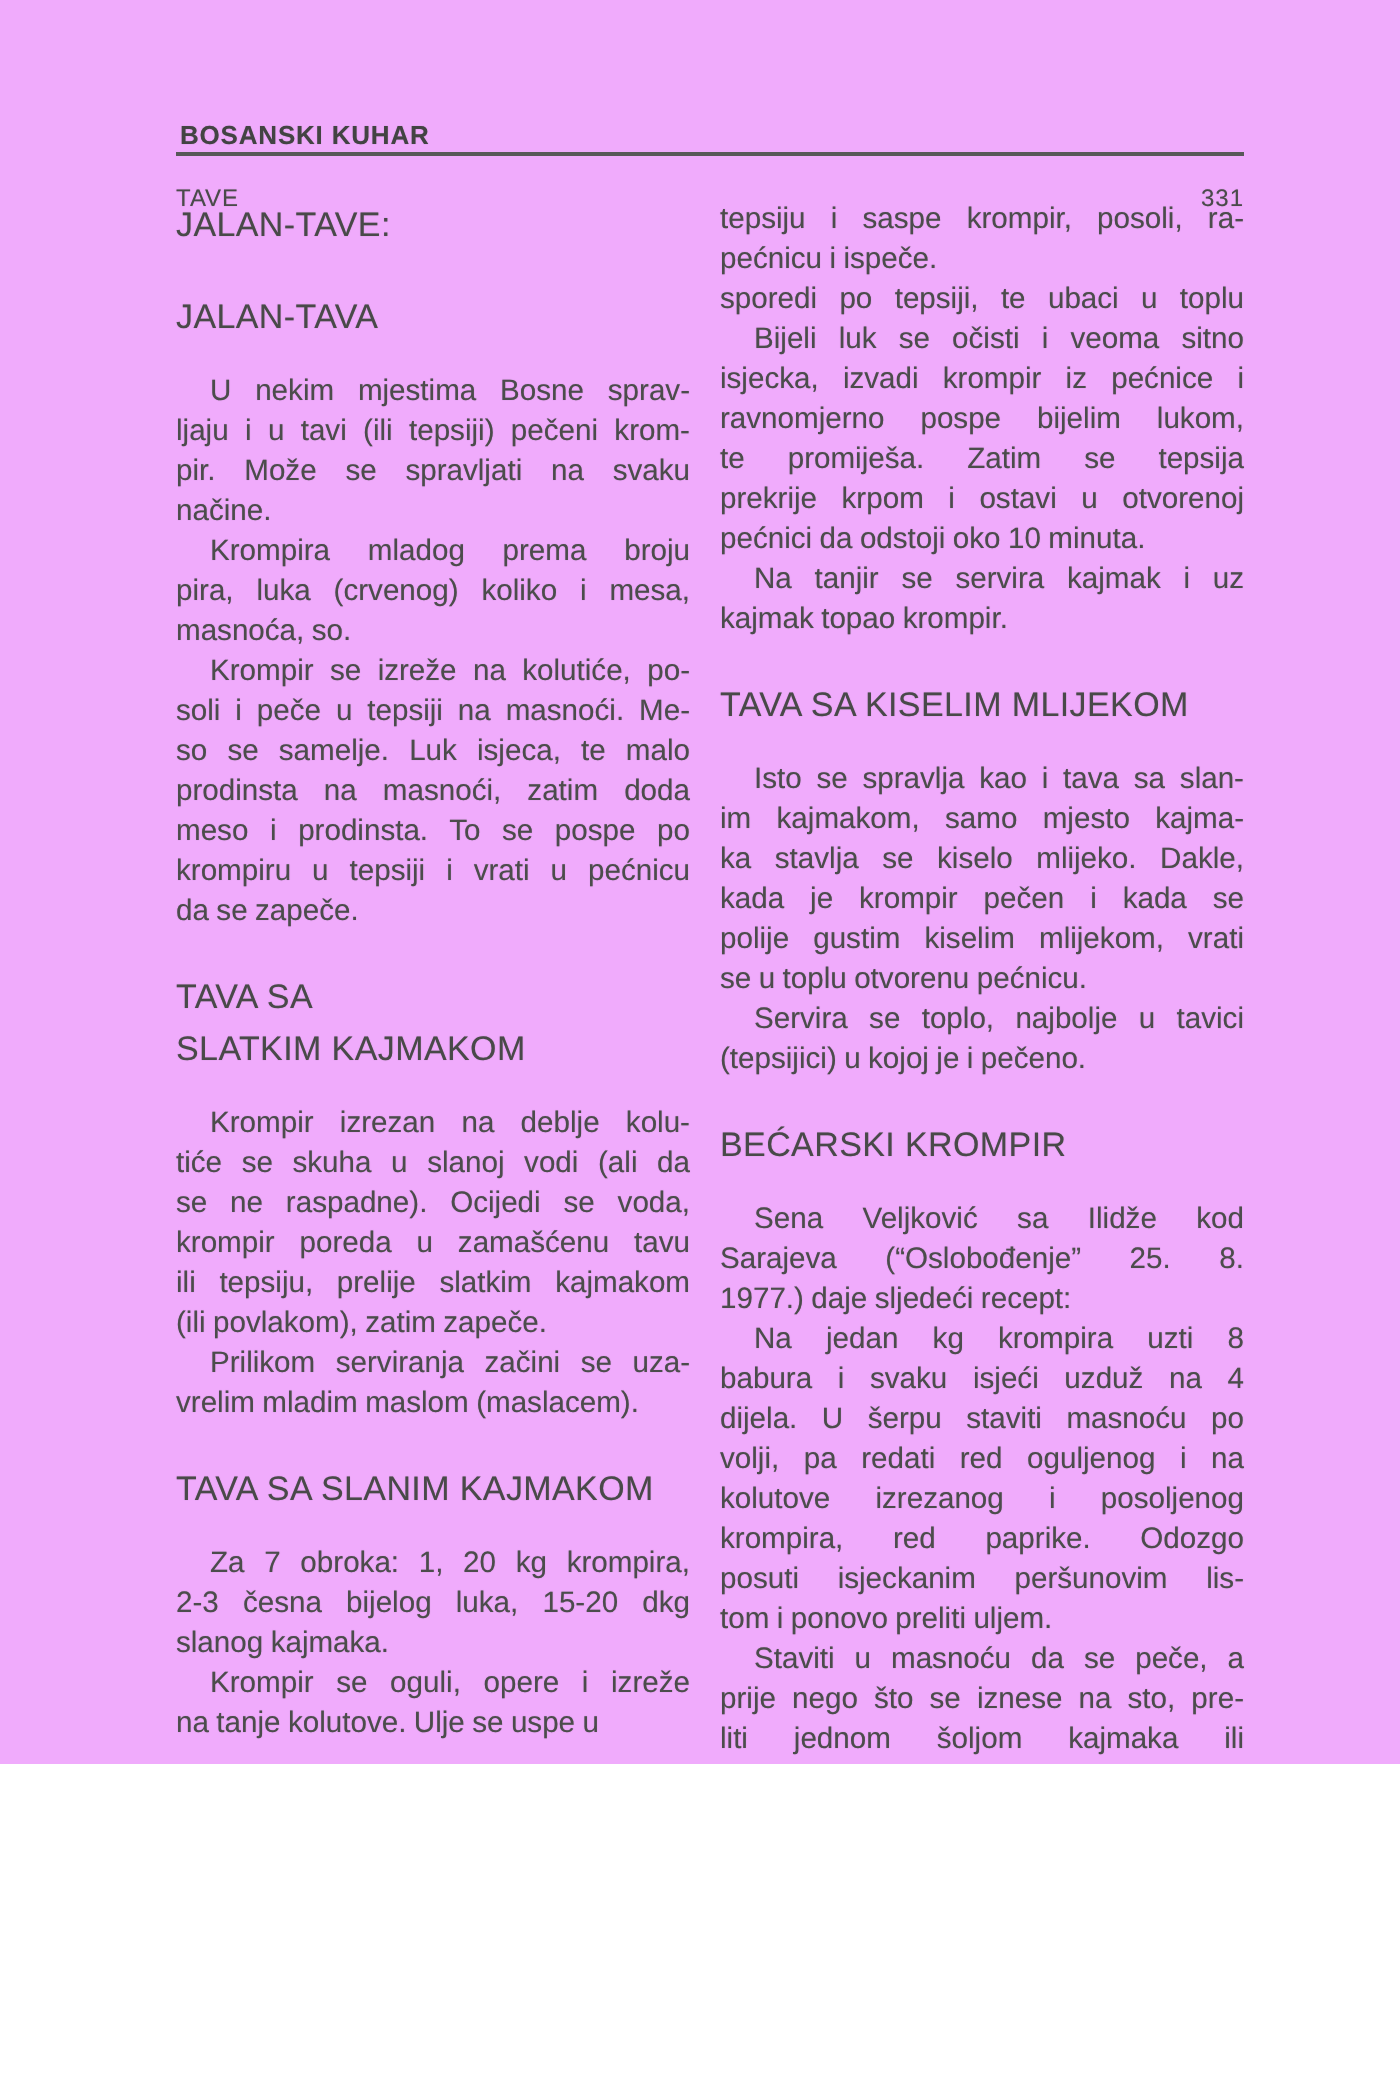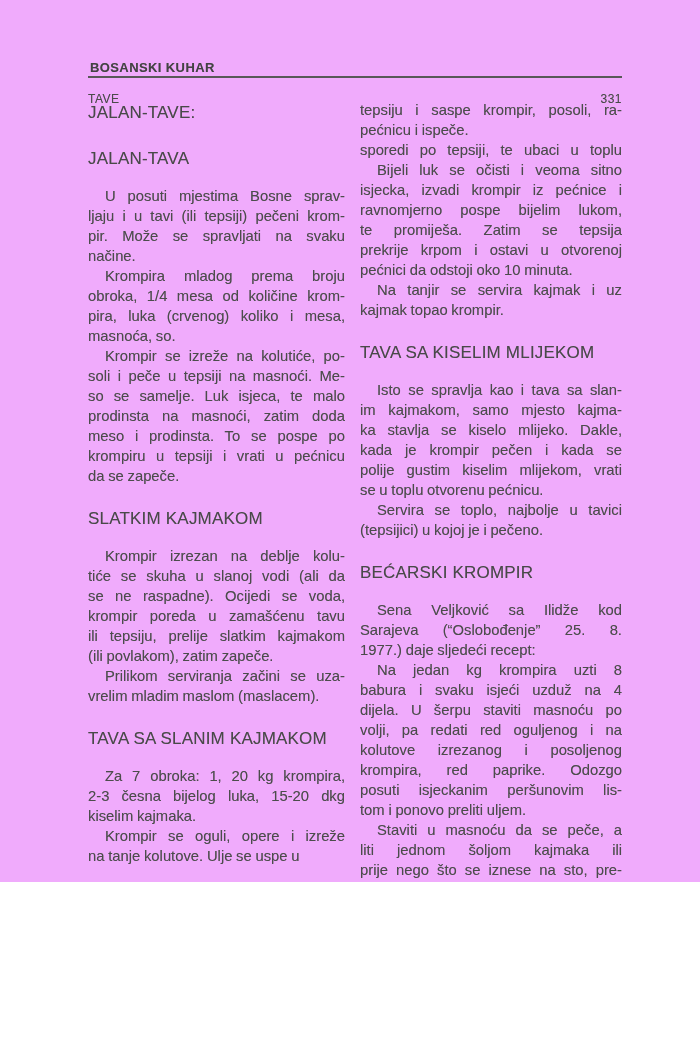--- a/index.html
+++ b/index.html
@@ -101,62 +101,62 @@
 
   <div class="content">
     <div class="column col-left">
         <div class="heading">
           <div class="line last">JALAN-TAVE:</div>
         </div>
         <div class="heading">
           <div class="line last">JALAN-TAVA</div>
         </div>
         <div class="para">
-          <div class="line first">U posuti mjestima Bosne sprav-</div>
+          <div class="line first">U nekim mjestima Bosne sprav-</div>
           <div class="line">ljaju i u tavi (ili tepsiji) pečeni krom-</div>
           <div class="line">pir. Može se spravljati na svaku</div>
           <div class="line last">načine.</div>
         </div>
         <div class="para">
           <div class="line first">Krompira mladog prema broju</div>
-          <div class="line">obroka, 1/4 mesa od količine krom-</div>
           <div class="line">pira, luka (crvenog) koliko i mesa,</div>
           <div class="line last">masnoća, so.</div>
         </div>
         <div class="para">
           <div class="line first">Krompir se izreže na kolutiće, po-</div>
           <div class="line">soli i peče u tepsiji na masnoći. Me-</div>
           <div class="line">so se samelje. Luk isjeca, te malo</div>
           <div class="line">prodinsta na masnoći, zatim doda</div>
           <div class="line">meso i prodinsta. To se pospe po</div>
           <div class="line">krompiru u tepsiji i vrati u pećnicu</div>
           <div class="line last">da se zapeče.</div>
         </div>
         <div class="heading">
+          <div class="line">TAVA SA</div>
           <div class="line last">SLATKIM KAJMAKOM</div>
         </div>
         <div class="para">
           <div class="line first">Krompir izrezan na deblje kolu-</div>
           <div class="line">tiće se skuha u slanoj vodi (ali da</div>
           <div class="line">se ne raspadne). Ocijedi se voda,</div>
           <div class="line">krompir poreda u zamašćenu tavu</div>
           <div class="line">ili tepsiju, prelije slatkim kajmakom</div>
           <div class="line last">(ili povlakom), zatim zapeče.</div>
         </div>
         <div class="para">
           <div class="line first">Prilikom serviranja začini se uza-</div>
           <div class="line last">vrelim mladim maslom (maslacem).</div>
         </div>
         <div class="heading">
           <div class="line last">TAVA SA SLANIM KAJMAKOM</div>
         </div>
         <div class="para">
           <div class="line first">Za 7 obroka: 1, 20 kg krompira,</div>
           <div class="line">2-3 česna bijelog luka, 15-20 dkg</div>
-          <div class="line last">kiselim kajmaka.</div>
+          <div class="line last">slanog kajmaka.</div>
         </div>
         <div class="para">
           <div class="line first">Krompir se oguli, opere i izreže</div>
           <div class="line last">na tanje kolutove. Ulje se uspe u</div>
         </div>
       </div>
     <div class="column col-right">
         <div class="para">
           <div class="line">tepsiju i saspe krompir, posoli, ra-</div>
           <div class="line last">pećnicu i ispeče.</div>
@@ -202,21 +202,21 @@
           <div class="line">babura i svaku isjeći uzduž na 4</div>
           <div class="line">dijela. U šerpu staviti masnoću po</div>
           <div class="line">volji, pa redati red oguljenog i na</div>
           <div class="line">kolutove izrezanog i posoljenog</div>
           <div class="line">krompira, red paprike. Odozgo</div>
           <div class="line">posuti isjeckanim peršunovim lis-</div>
           <div class="line last">tom i ponovo preliti uljem.</div>
         </div>
         <div class="para">
           <div class="line first">Staviti u masnoću da se peče, a</div>
+          <div class="line">prije nego što se iznese na sto, pre-</div>
           <div class="line">liti jednom šoljom kajmaka ili</div>
-          <div class="line">prije nego što se iznese na sto, pre-</div>
           <div class="line last">mileramom (povlakom).</div>
         </div>
       </div>
   </div>
 
   <div class="edge-line"></div>
 </div>
 
 </body></html>

